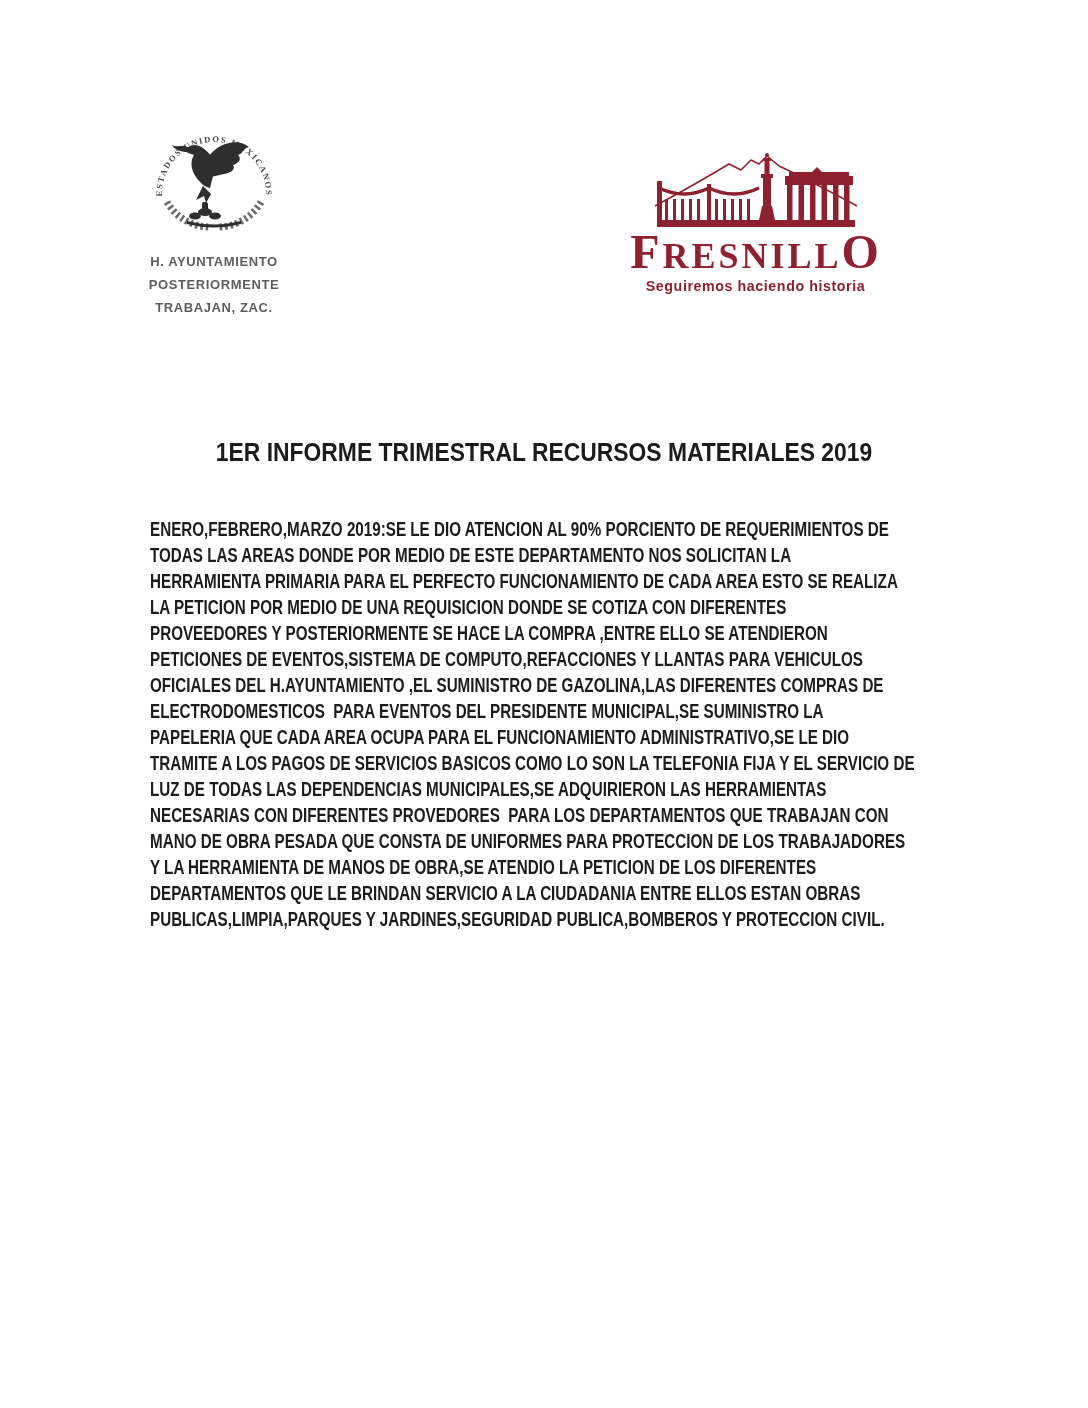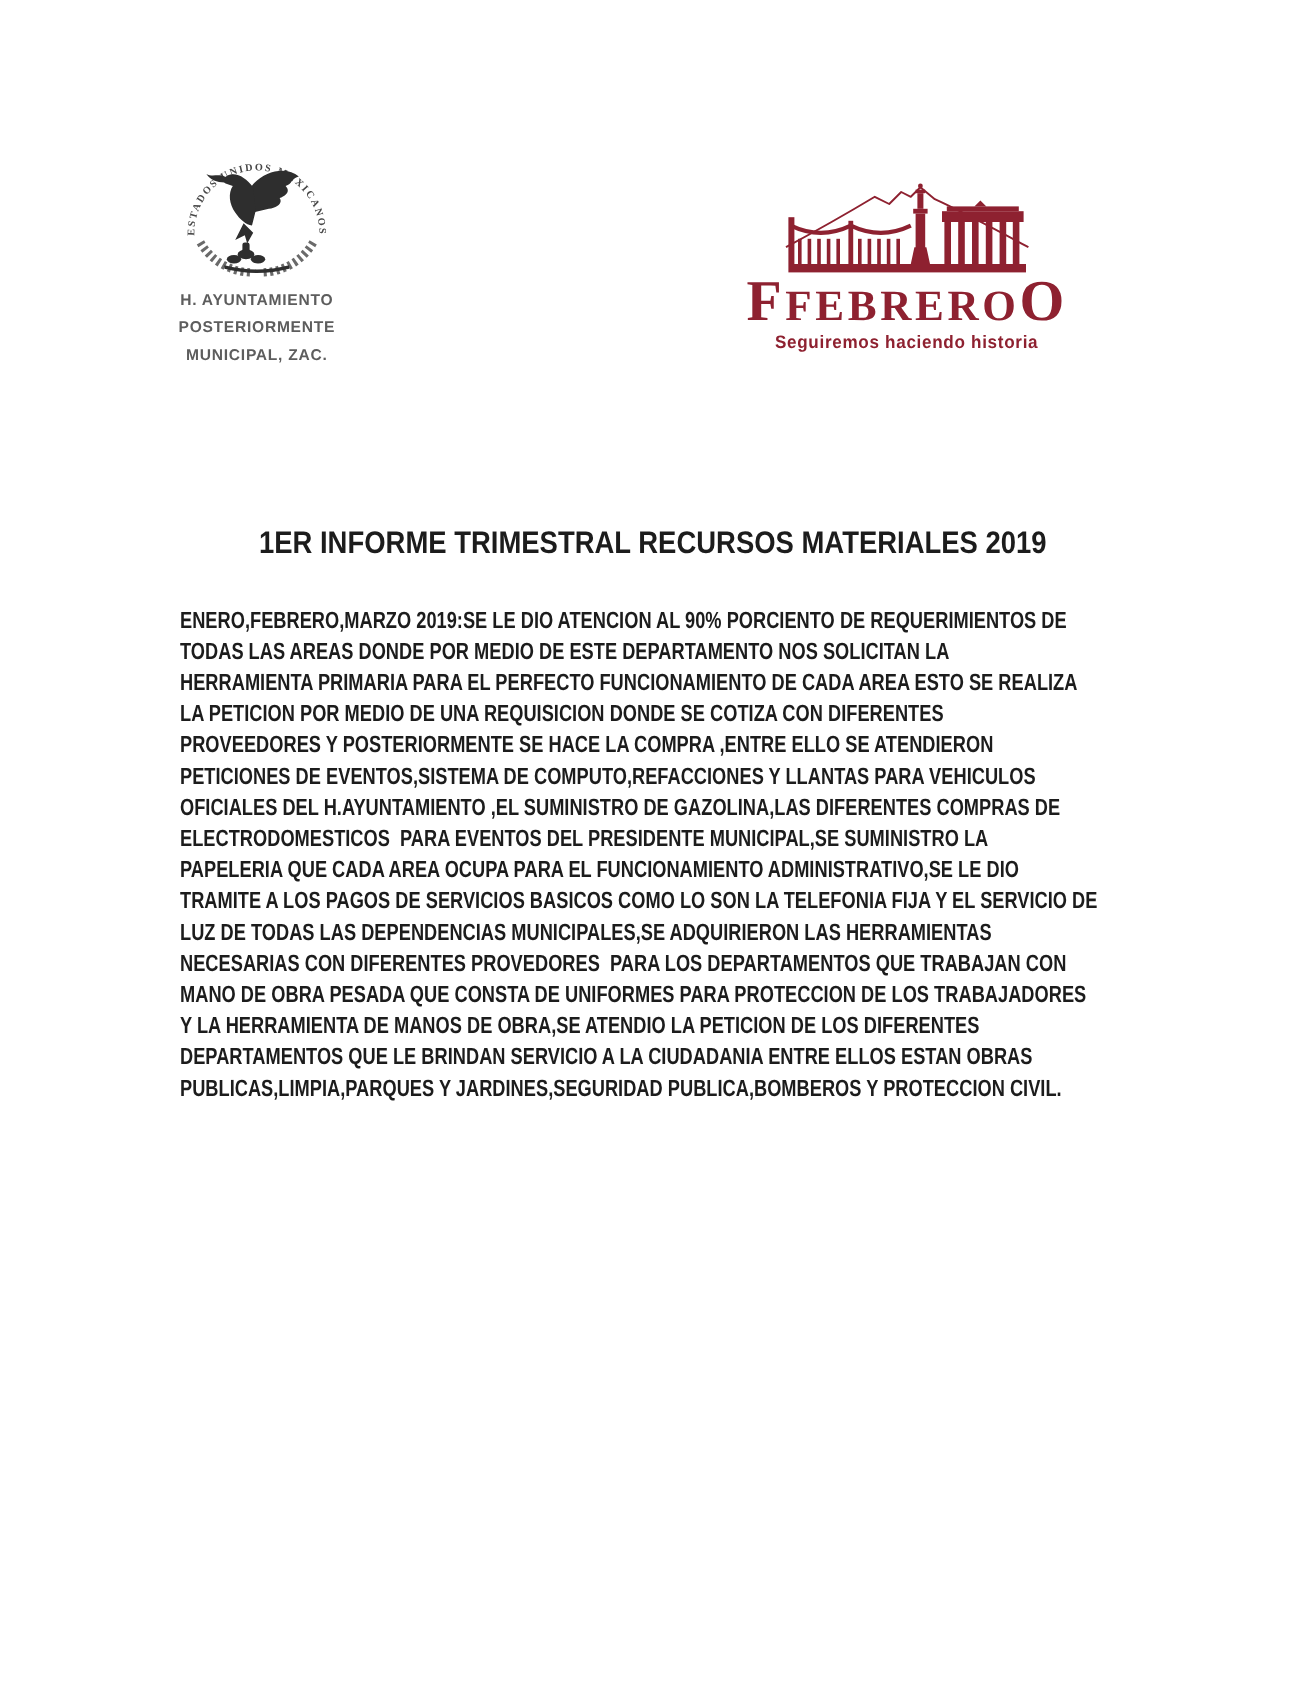--- a/index.html
+++ b/index.html
@@ -23,21 +23,21 @@
   }
   .seal-svg { display: block; margin: 0 auto; }
   .arc-text {
     font-family: "Liberation Serif", serif;
     font-size: 8.5px;
     font-weight: bold;
     letter-spacing: 1.6px;
     fill: #474747;
   }
   .seal-caption {
-    margin-top: 6px;
+    margin-top: 18px;
     font-size: 13px;
     font-weight: bold;
     color: #5d5d5d;
     letter-spacing: 0.6px;
     line-height: 23px;
   }
 
   
   .brand {
     position: absolute;
@@ -80,21 +80,21 @@
     font-weight: bold;
     color: #1c1c1c;
     transform: scaleX(0.88);
     white-space: nowrap;
   }
 
   
   .body-text {
     position: absolute;
     left: 150px;
-    top: 504px;
+    top: 516px;
     width: 900px;
   }
   .body-line {
     white-space: pre;
     font-size: 19.5px;
     font-weight: bold;
     color: #1c1c1c;
     line-height: 26px;
     height: 26px;
     transform: scaleX(0.78);
@@ -127,21 +127,21 @@
         <rect x="55" y="88" width="6" height="9" rx="2"></rect>
         <ellipse cx="58" cy="98" rx="7" ry="4"></ellipse>
         <ellipse cx="48" cy="102" rx="6" ry="3.5"></ellipse>
         <ellipse cx="68" cy="102" rx="6" ry="3.5"></ellipse>
         <path d="M40,107 Q67,114 94,107 L94,110 Q67,117 40,110 Z"></path>
       </g>
     </svg>
     <div class="seal-caption">
       <div>H. AYUNTAMIENTO</div>
       <div>POSTERIORMENTE</div>
-      <div>MUNICIPAL, ZAC.</div>
+      <div>TRABAJAN, ZAC.</div>
     </div>
   </div>
 
   <div class="brand">
     <svg class="monument-svg" width="210" height="84" viewBox="0 0 210 84" aria-hidden="true">
 
       <path d="M4,58 C30,44 58,28 78,16 L90,22 L100,12 L108,16 L116,8 L128,18 C150,28 180,44 206,58" fill="none" stroke="#8e2130" stroke-width="1.6" stroke-linejoin="round"></path>
       <g fill="#8e2130">
 
         <rect x="6" y="72" width="198" height="7"></rect>
@@ -173,21 +173,21 @@
         <rect x="134" y="28" width="68" height="9"></rect>
         <rect x="136" y="37" width="5.5" height="35"></rect>
         <rect x="147.5" y="37" width="5.5" height="35"></rect>
         <rect x="159" y="37" width="5.5" height="35"></rect>
         <rect x="170.5" y="37" width="5.5" height="35"></rect>
         <rect x="182" y="37" width="5.5" height="35"></rect>
         <rect x="193" y="37" width="5.5" height="35"></rect>
       </g>
     </svg>
     <div class="wordmark">
-      <span class="wm-big">F</span><span class="wm-mid">FEBRERO</span><span class="wm-big">O</span>
+      <span class="wm-big">F</span><span class="wm-mid">RESNILL</span><span class="wm-big">O</span>
     </div>
     <div class="tagline">Seguiremos haciendo historia</div>
   </div>
 
   <h1 class="title">1ER INFORME TRIMESTRAL RECURSOS MATERIALES 2019</h1>
 
   <div class="body-text">
     <div class="body-line">ENERO,FEBRERO,MARZO 2019:SE LE DIO ATENCION AL 90% PORCIENTO DE REQUERIMIENTOS DE</div>
     <div class="body-line">TODAS LAS AREAS DONDE POR MEDIO DE ESTE DEPARTAMENTO NOS SOLICITAN LA</div>
     <div class="body-line">HERRAMIENTA PRIMARIA PARA EL PERFECTO FUNCIONAMIENTO DE CADA AREA ESTO SE REALIZA</div>

